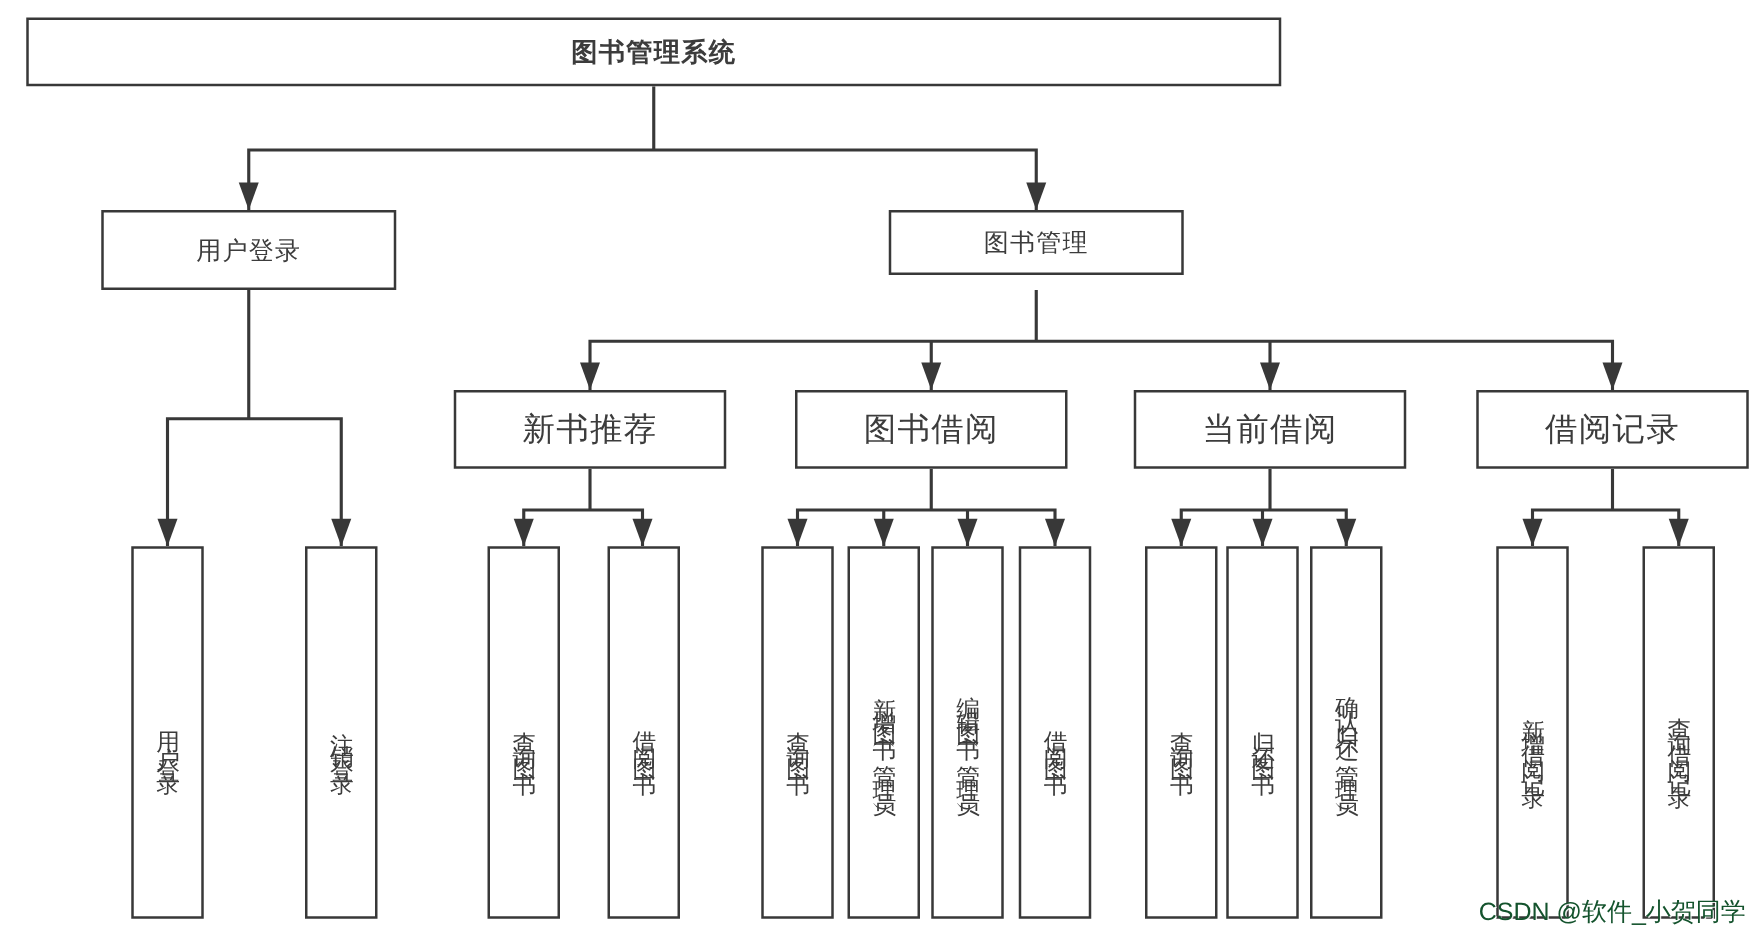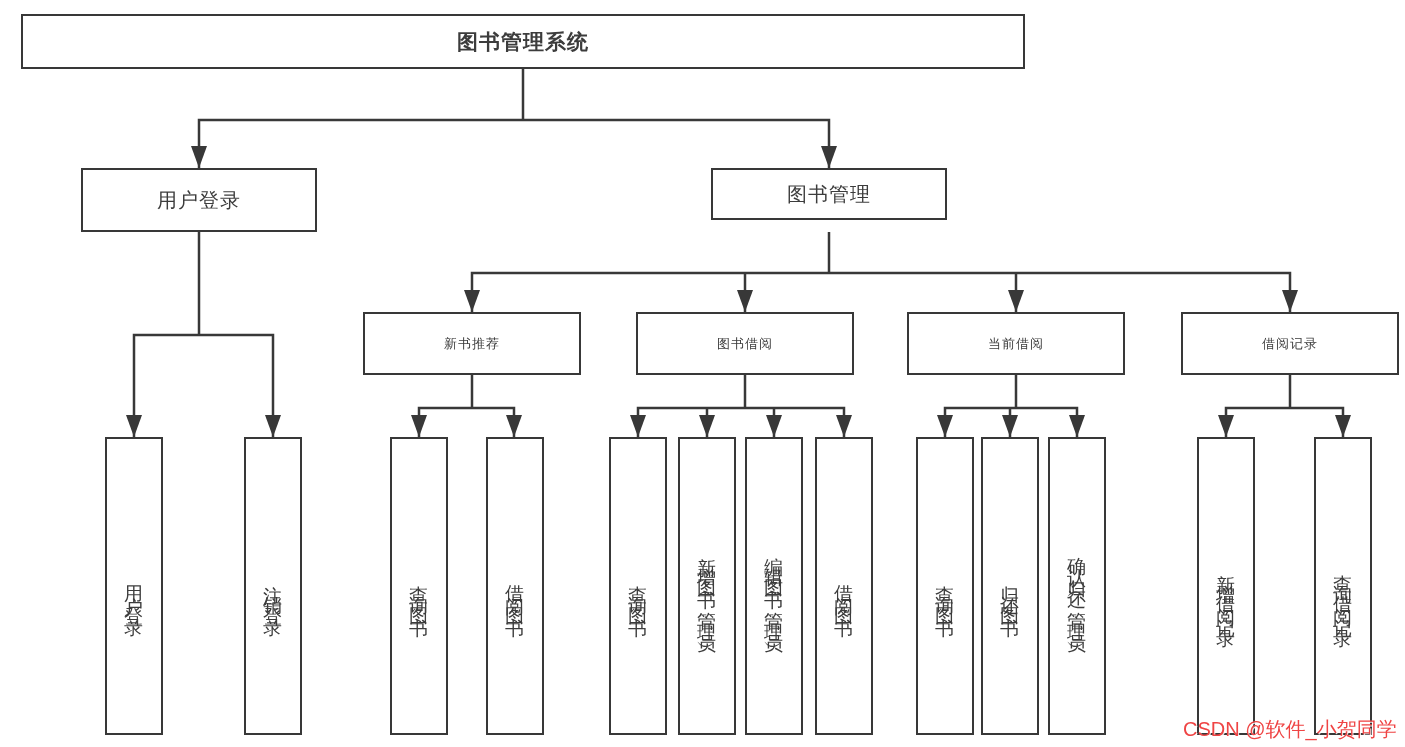--- a/index.html
+++ b/index.html
@@ -28,36 +28,36 @@
     box-sizing: border-box;
     border: 2.5px solid #383838;
     background: #ffffff;
     display: flex;
     align-items: center;
     justify-content: center;
     color: #3c3c3c;
   }
   .node.h1 { font-size: 21px; letter-spacing: 1px; font-weight: bold; }
   .node.h2 { font-size: 20px; letter-spacing: 1px; }
-  .node.h3 { font-size: 13px; letter-spacing: 1px; }
+  .node.h3 { font-size: 26px; letter-spacing: 1px; }
   .node.vert span {
     writing-mode: vertical-rl;
     text-orientation: mixed;
     font-size: 19px;
     letter-spacing: 11px;
     line-height: 1;
     margin-bottom: -11px; 
     white-space: nowrap;
   }
   .watermark {
     position: absolute;
     left: 1183px;
     top: 716px;
     font-size: 20px;
-    color: #ef4444;
+    color: #14532d;
     text-shadow: 1px 1px 0 rgba(255,255,255,0.85);
     white-space: nowrap;
     z-index: 5;
   }
 </style>
 </head>
 <body>
 
 <div class="canvas">
 

